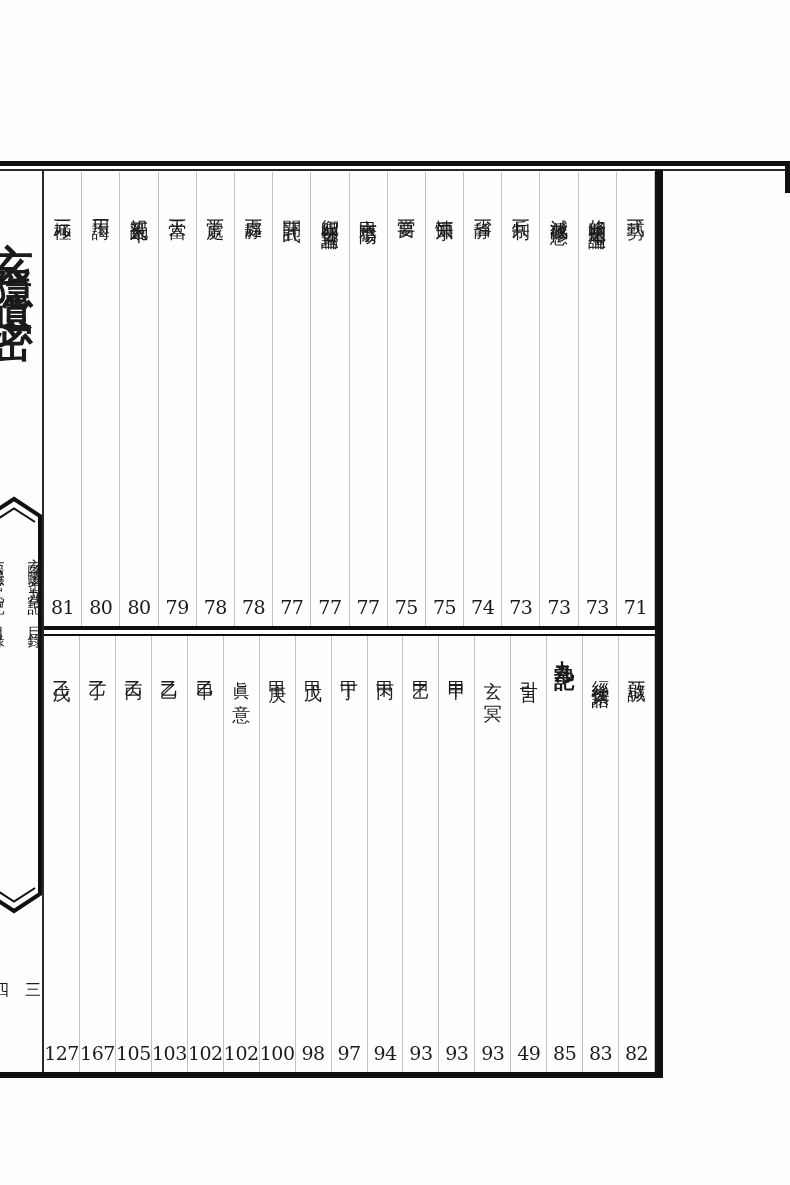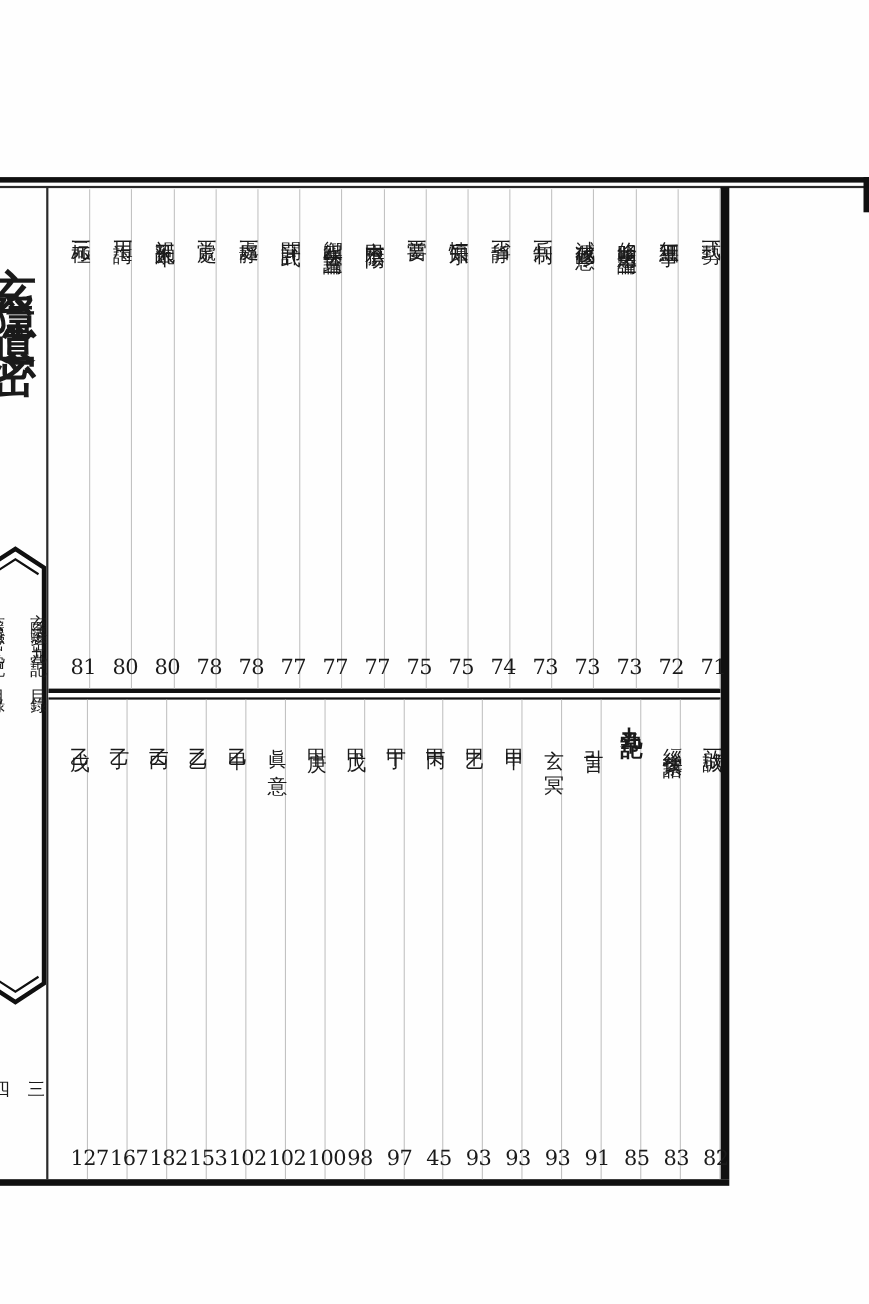--- a/index.html
+++ b/index.html
@@ -15,21 +15,21 @@
   .sidebar-divider  { position:absolute; left:42px; top:170px; width:2px; height:902px; background:#2a2a2a; }
   .main-right-border{ position:absolute; left:655px; top:170px; width:8px; height:902px; background:#101010; }
   .band-divider     { position:absolute; left:44px; top:626px; width:611px; height:10px; box-sizing:border-box;
                       border-top:4px solid #101010; border-bottom:2px solid #101010; background:#fff; }
   .rule-bottom      { position:absolute; left:0; top:1072px; width:663px; height:6px; background:#101010; }
 
   
   .band { position:absolute; left:44px; width:611px; display:flex; flex-direction:row-reverse; }
   .band-upper { top:172px; height:454px; }
   .band-lower { top:636px; height:436px; }
-  .col { position:relative; flex:1 1 0; border-right:1px solid #c2c2c2;margin-left:20px; }
+  .col { position:relative; flex:1 1 0; border-right:1px solid #c2c2c2; }
   .col .title {
     position:absolute; top:33px; left:50%; transform:translateX(-50%);
     writing-mode:vertical-rl; white-space:nowrap;
     font-size:18px; letter-spacing:3px; line-height:1;
   }
   .band-lower .col .title { top:31px; }
   .col.emphasis .title { top:9px; font-weight:bold; font-size:20px; letter-spacing:4px; }
   .col .pagenum {
     position:absolute; bottom:8px; left:0; width:100%; text-align:center;
     font-size:19px; letter-spacing:-0.5px;
@@ -84,24 +84,20 @@
 
   <div class="folio folio-right">三</div>
   <div class="folio folio-left">四</div>
 
   <div class="band band-upper" id="band-upper">
       <div class="col">
         <div class="title">式勢一</div>
         <div class="pagenum">71</div>
       </div>
       <div class="col">
-        <div class="title">無細事一</div>
-        <div class="pagenum">72</div>
-      </div>
-      <div class="col">
         <div class="title">修明悳用論三</div>
         <div class="pagenum">73</div>
       </div>
       <div class="col">
         <div class="title">減伐修悳一</div>
         <div class="pagenum">73</div>
       </div>
       <div class="col">
         <div class="title">兵制一</div>
         <div class="pagenum">73</div>
@@ -130,20 +126,24 @@
         <div class="title">聞計式一</div>
         <div class="pagenum">77</div>
       </div>
       <div class="col">
         <div class="title">處靜一</div>
         <div class="pagenum">78</div>
       </div>
       <div class="col">
         <div class="title">常處一</div>
         <div class="pagenum">78</div>
+      </div>
+      <div class="col">
+        <div class="title">天當一</div>
+        <div class="pagenum">79</div>
       </div>
       <div class="col">
         <div class="title">禍亂本一</div>
         <div class="pagenum">80</div>
       </div>
       <div class="col">
         <div class="title">用誨一</div>
         <div class="pagenum">80</div>
       </div>
       <div class="col">
@@ -159,37 +159,37 @@
       <div class="col">
         <div class="title">經後絮語</div>
         <div class="pagenum">83</div>
       </div>
       <div class="col emphasis">
         <div class="title">九常記</div>
         <div class="pagenum">85</div>
       </div>
       <div class="col">
         <div class="title">引言</div>
-        <div class="pagenum">91</div>
+        <div class="pagenum">49</div>
       </div>
       <div class="col">
         <div class="title">玄　冥</div>
         <div class="pagenum">93</div>
       </div>
       <div class="col">
         <div class="title">甲甲</div>
         <div class="pagenum">93</div>
       </div>
       <div class="col">
         <div class="title">甲乙</div>
         <div class="pagenum">93</div>
       </div>
       <div class="col">
         <div class="title">甲丙</div>
-        <div class="pagenum">45</div>
+        <div class="pagenum">94</div>
       </div>
       <div class="col">
         <div class="title">甲丁</div>
         <div class="pagenum">97</div>
       </div>
       <div class="col">
         <div class="title">甲戊</div>
         <div class="pagenum">98</div>
       </div>
       <div class="col">
@@ -199,25 +199,25 @@
       <div class="col">
         <div class="title">眞　意</div>
         <div class="pagenum">102</div>
       </div>
       <div class="col">
         <div class="title">乙甲</div>
         <div class="pagenum">102</div>
       </div>
       <div class="col">
         <div class="title">乙乙</div>
-        <div class="pagenum">153</div>
+        <div class="pagenum">103</div>
       </div>
       <div class="col">
         <div class="title">乙丙</div>
-        <div class="pagenum">182</div>
+        <div class="pagenum">105</div>
       </div>
       <div class="col">
         <div class="title">乙丁</div>
         <div class="pagenum">167</div>
       </div>
       <div class="col">
         <div class="title">乙戊</div>
         <div class="pagenum">127</div>
       </div>
     </div>

